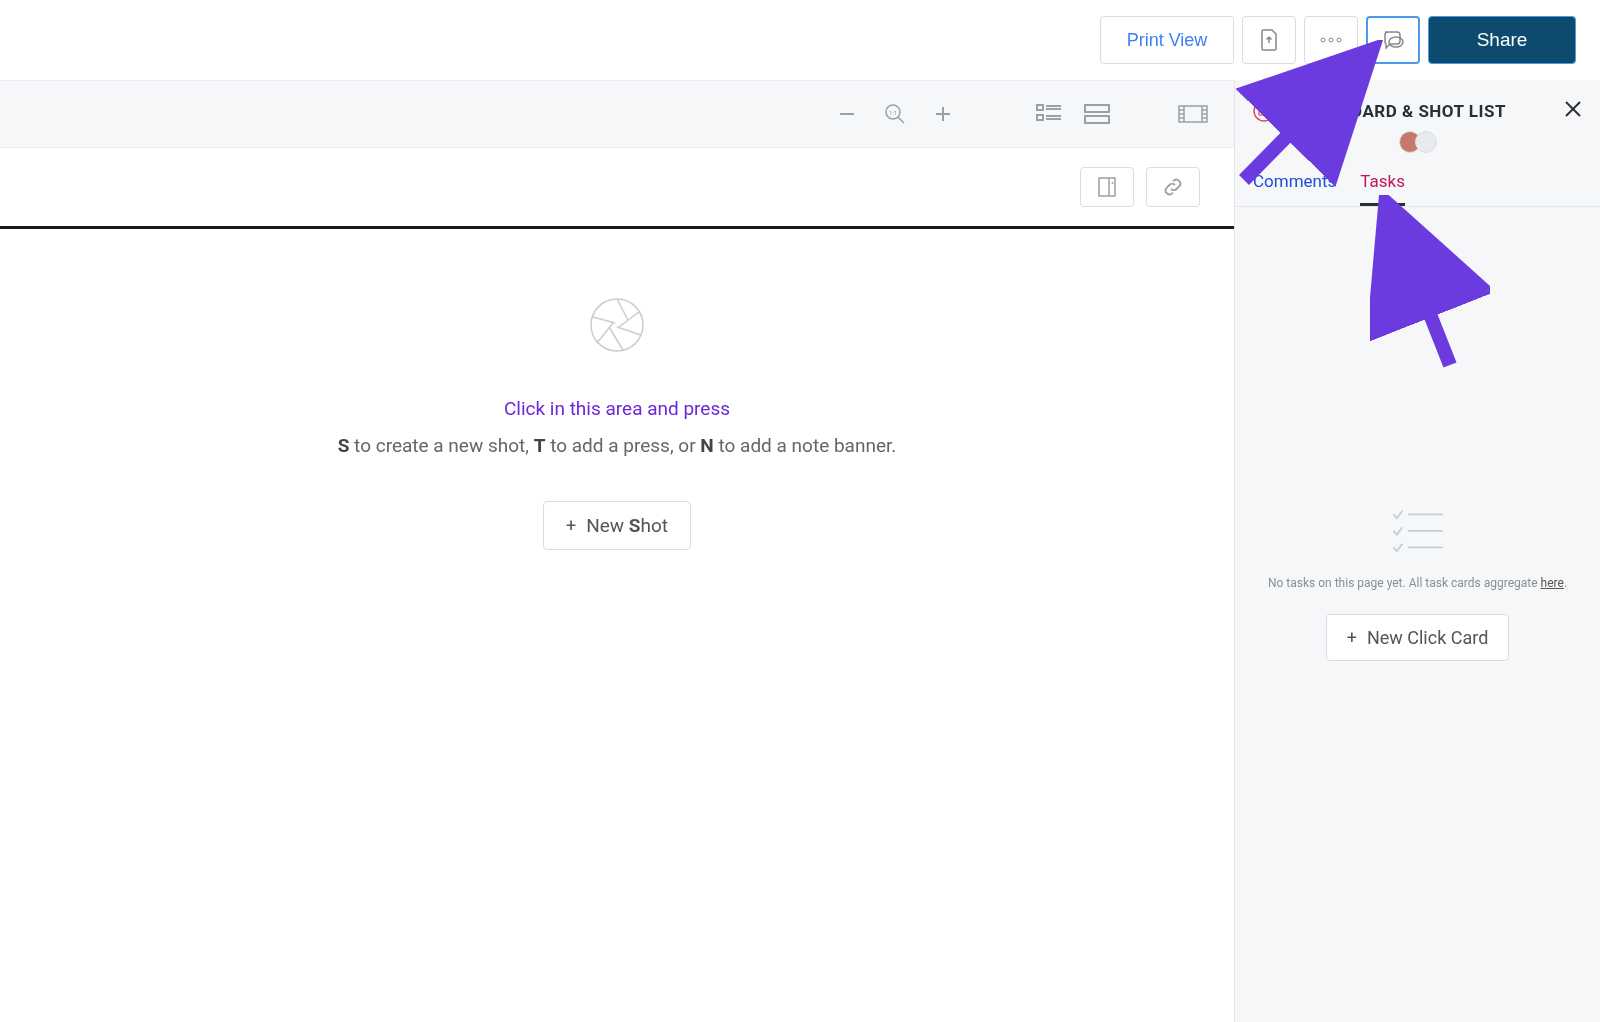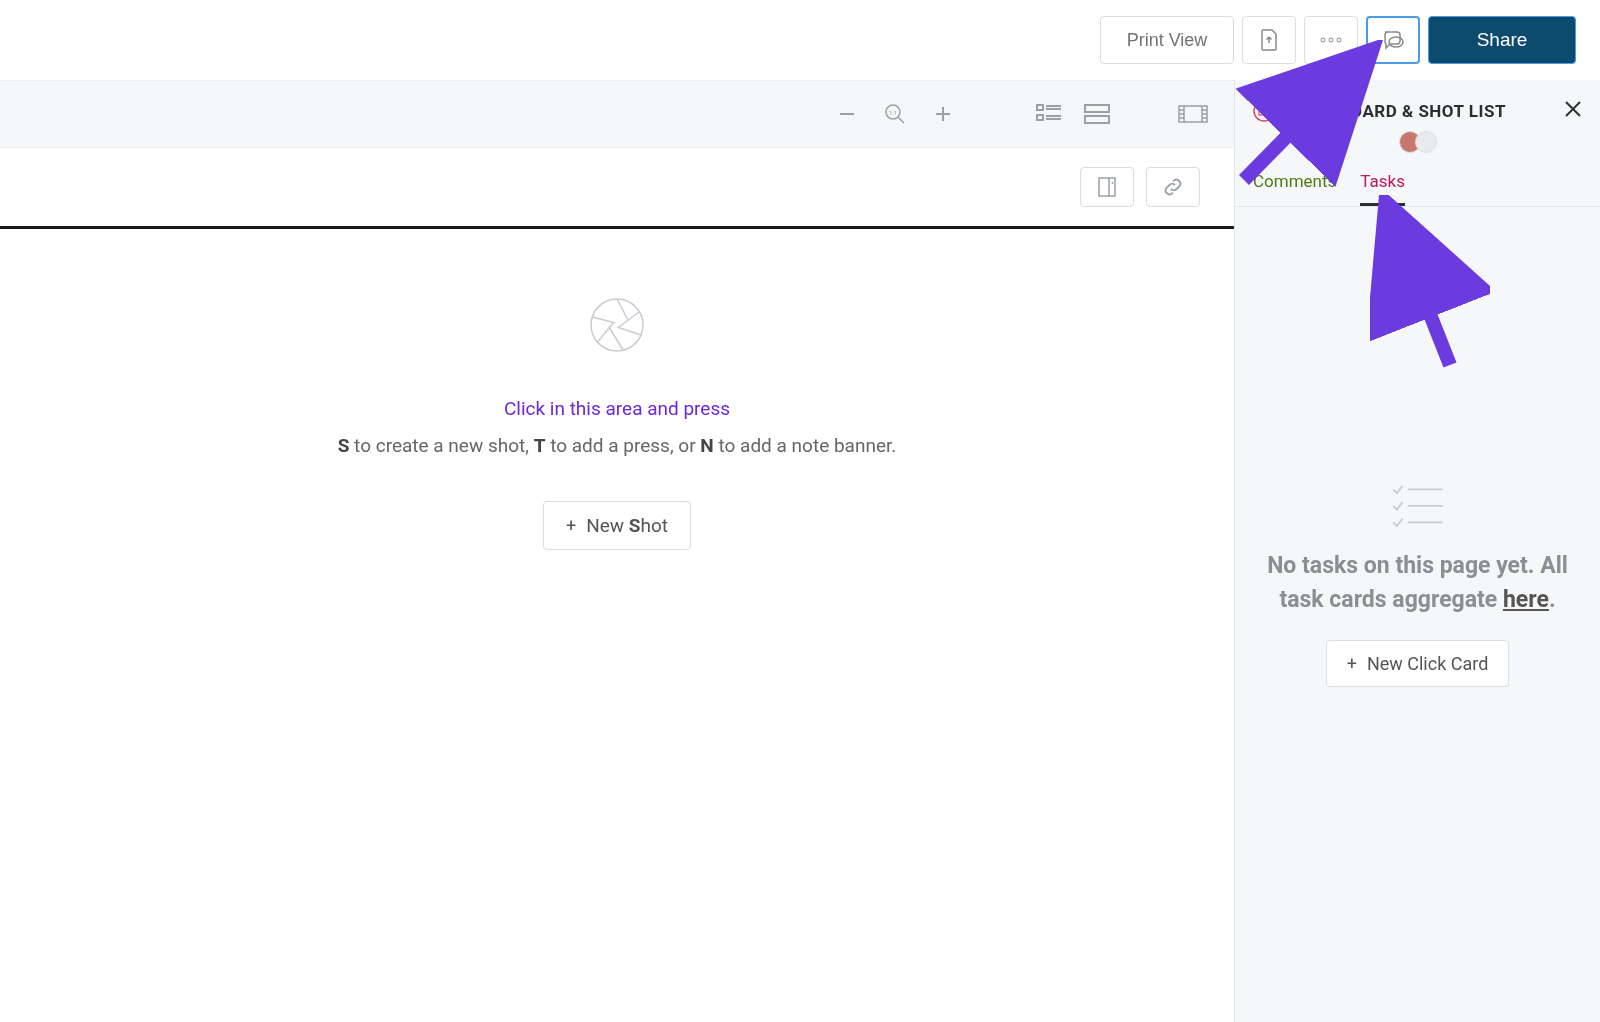--- a/index.html
+++ b/index.html
@@ -23,21 +23,21 @@
   }
   .btn {
     border: 1px solid #d8dde3;
     background: #fff;
     border-radius: 4px;
     height: 48px;
     display: flex;
     align-items: center;
     justify-content: center;
     font-size: 18px;
-    color: #737373;
+    color: #3b82f6;
     cursor: pointer;
   }
   .btn.primary {
     background: #0c4a6e;
     color: #fff;
     border-color: #4a9be8;
     font-size: 19px;
     width: 148px;
   }
   .print-btn { width: 134px; padding: 0 22px; }
@@ -137,33 +137,33 @@
     width:22px; height:22px; border-radius:50%;
     border:1px solid #dcdfe4;
     display:inline-block; background:#c7776c;
   }
   .avatars span:last-child { background:#e8eaec; margin-left:-6px; color:#888; font-size:12px; text-align:center; line-height:20px; }
   .panel-tabs {
     display:flex; gap:24px; padding: 0 18px;
     border-bottom:1px solid #e2e5ea;
   }
   .panel-tab {
-    font-size:17px; color:#4d7c0f; padding:10px 0 12px 0; cursor:pointer;
+    font-size:17px; color:#1d4ed8; padding:10px 0 12px 0; cursor:pointer;
   }
   .panel-tab.active {
     color:#be185d; font-weight:400;
     border-bottom:3px solid #2b2f33;
   }
   .tasks-empty {
     flex:1;
     display:flex; flex-direction:column; align-items:center; justify-content:center;
     padding: 0 24px; text-align:center; gap:22px;
   }
   .tasklist-icon { width:58px; height:44px; }
-  .tasks-msg { font-size:23px; color:#8a8f95; line-height:1.5;font-weight:bold; }
+  .tasks-msg { font-size:12px; color:#8a8f95; line-height:1.5; }
   .tasks-msg a { color:#555; text-decoration:underline; cursor:pointer; }
   .new-task-btn {
     border:1px solid #d8dde3; border-radius:4px;
     padding: 12px 20px; font-size:18px; color:#555;
     display:flex; align-items:center; gap:10px; cursor:pointer;
     background:#fff;
     margin-bottom: 60px;
   }
 </style>
 </head>

